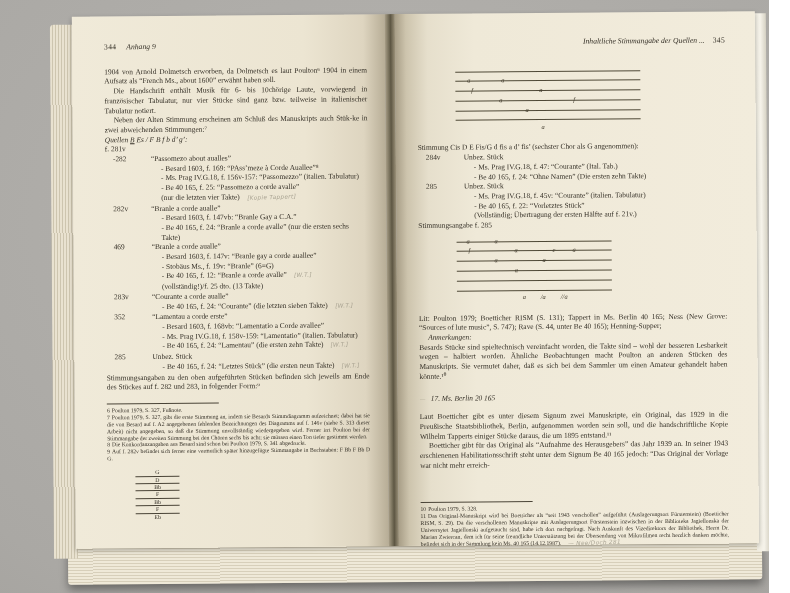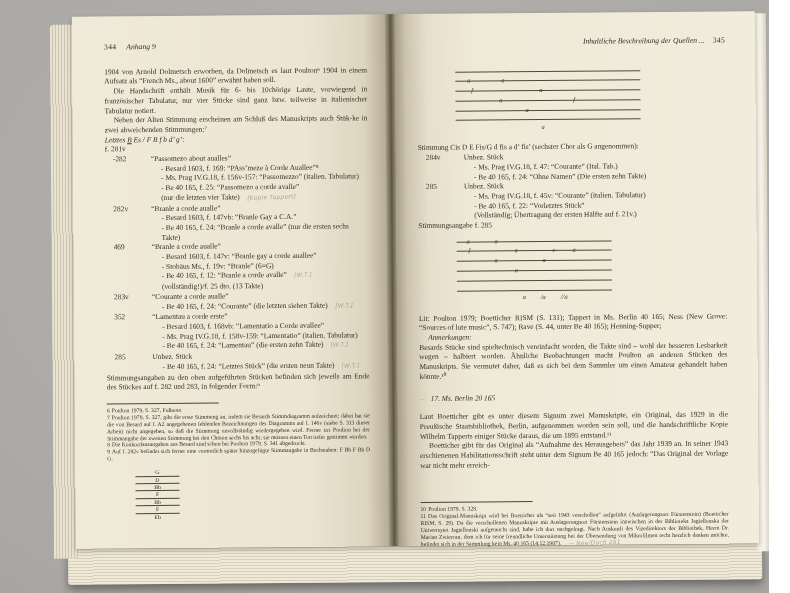--- a/index.html
+++ b/index.html
@@ -103,21 +103,21 @@
       <div class="page-left">
         <div class="content body-txt">
           <div class="running-head">
             <span class="num">344</span>
             <span class="title">Anhang 9</span>
           </div>
           <p class="para">1904 von Arnold Dolmetsch erworben, da Dolmetsch es laut Poulton⁶ 1904 in einem Aufsatz als “French Ms., about 1600” erwähnt haben soll.</p>
           <p class="para indent">Die Handschrift enthält Musik für 6- bis 10chörige Laute, vorwiegend in französischer Tabulatur, nur vier Stücke sind ganz bzw. teilweise in italienischer Tabulatur notiert.</p>
           <p class="para indent">Neben der Alten Stimmung erscheinen am Schluß des Manuskripts auch Stük-ke in zwei abweichenden Stimmungen:⁷</p>
           <div class="stimmung-line">
-            <span>Letztes </span><span class="ul">B</span><span> Es / F B f b d’ g’:</span>
+            <span>Quellen </span><span class="ul">B</span><span> Es / F B f b d’ g’:</span>
           </div>
           <div class="folio-line">f. 281v</div>
           <div id="left-entries">
               <div class="entry-row">
                 <span class="folio">-282</span>
                 <span class="etitle">“Passomezo about aualles”</span>
               </div>
               <div class="sub-line">- Besard 1603, f. 169: “PAss’meze à Corde Auallee”⁸</div>
               <div class="sub-line">- Ms. Prag IV.G.18, f. 156v-157: “Passomezzo” (italien. Tabulatur)</div>
               <div class="sub-line">- Be 40 165, f. 25: “Passomezo a corde avalle”</div>
@@ -174,21 +174,21 @@
               </div>
           </div>
         </div>
       </div>
 
       <div class="spine"></div>
 
       <div class="page-right">
         <div class="content body-txt">
           <div class="running-head right">
-            <span class="title">Inhaltliche Beschreibung der Quellen ...</span>
+            <span class="title">Inhaltliche Stimmangabe der Quellen ...</span>
             <span class="num">345</span>
           </div>
           <div class="tab" id="tab1" style="width: 185px;">
               <div class="tab-line"></div>
               <div class="tab-line">
                 <span class="tab-letter" style="left: 12px;">a</span>
                 <span class="tab-letter" style="left: 46px;">a</span>
               </div>
               <div class="tab-line">
                 <span class="tab-letter" style="left: 16px;">f</span>

